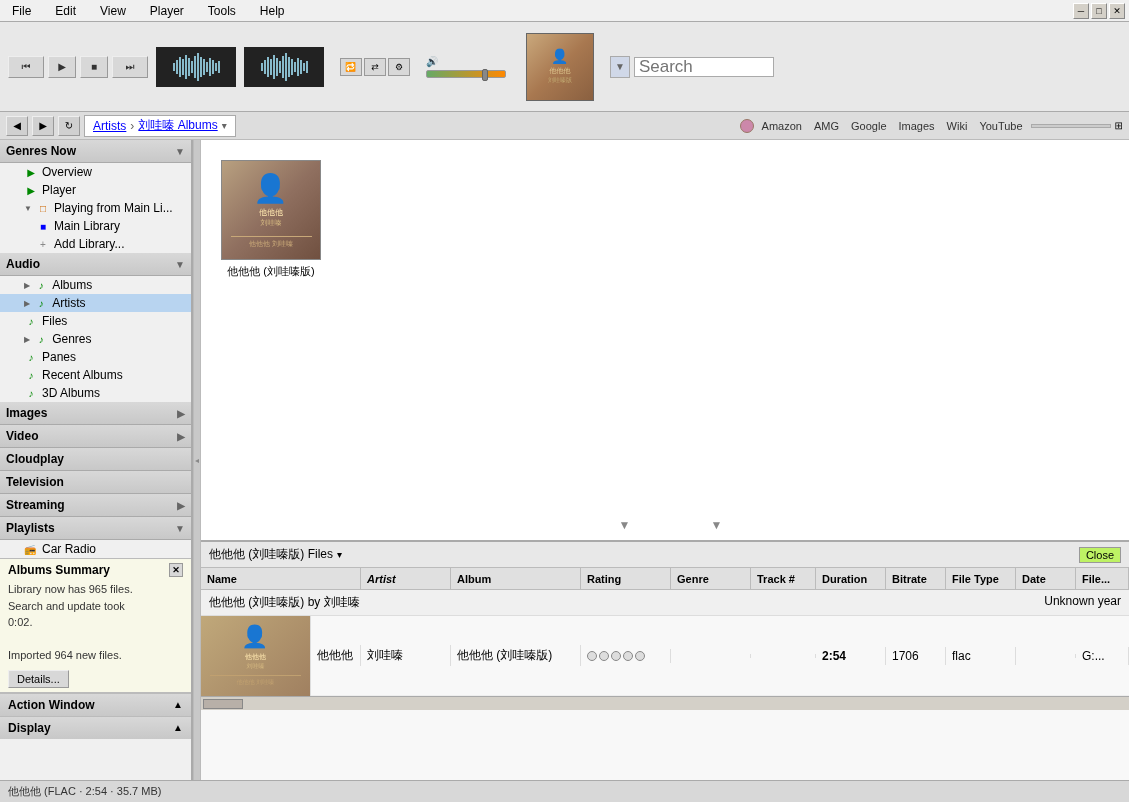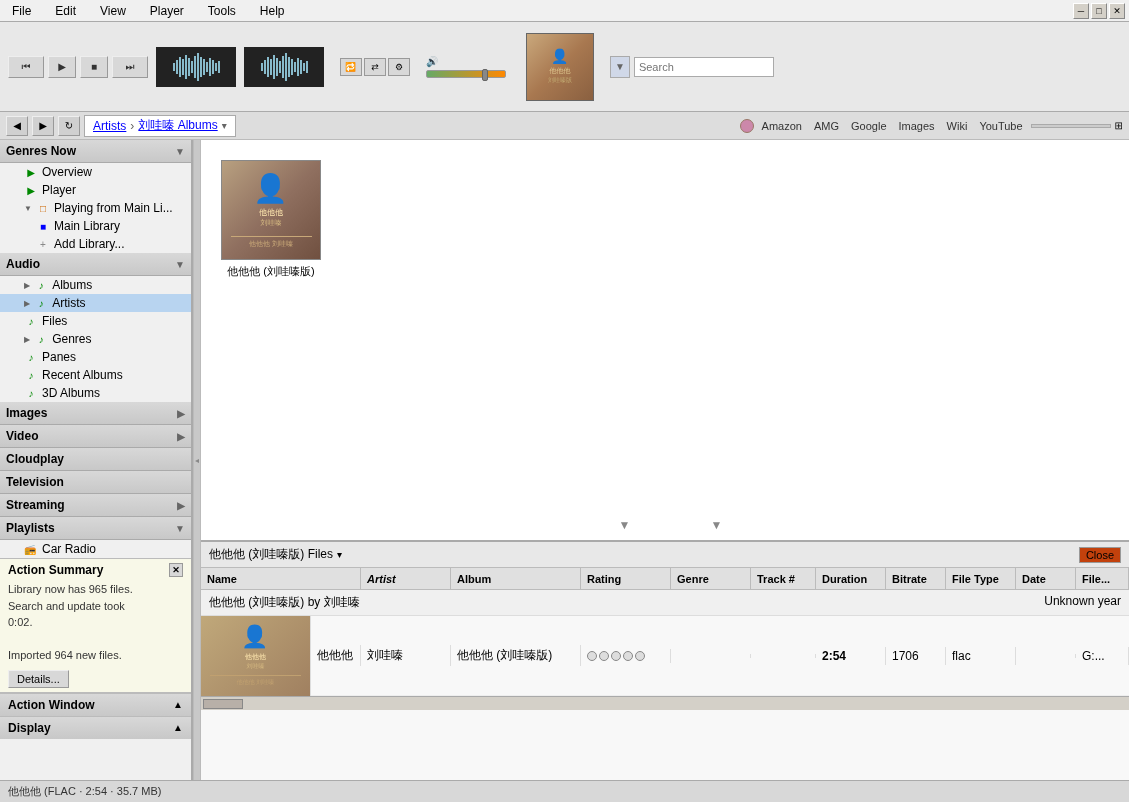--- a/index.html
+++ b/index.html
@@ -150,21 +150,21 @@
       display: flex;
       align-items: center;
       gap: 4px;
       margin-left: 8px;
     }
     .search-input-transport {
       width: 140px;
       height: 20px;
       border: 1px solid #aaa;
       padding: 2px 4px;
-      font-size: 11px;
+      font-size: 17px;
       background: white;
     }
     .vol-bar {
       width: 80px;
       height: 8px;
       background: linear-gradient(to right, #6a6, #f80);
       border: 1px solid #999;
       border-radius: 2px;
     }
     .transport-extra-btns {
@@ -410,21 +410,21 @@
       height: 26px;
     }
     .file-list-title {
       font-size: 12px;
       display: flex;
       align-items: center;
       gap: 4px;
     }
     .file-close-btn {
       padding: 1px 6px;
-      background: #c2410c;
+      background: #bef264;
       border: 1px solid #999;
       cursor: pointer;
       font-size: 11px;
     }
     .file-columns-header {
       display: flex;
       background: #e0e0e0;
       border-bottom: 1px solid #bbb;
       height: 22px;
     }
@@ -776,21 +776,21 @@
       <span class="arrow">▼</span>
     </div>
     <div class="sidebar-item">
       <span class="indent"></span>
       <span class="item-icon">📻</span>
       <span>Car Radio</span>
     </div>
 
     <div class="import-summary-panel">
       <div class="import-summary-header">
-        <span>Action Summary</span>
+        <span>Albums Summary</span>
         <div class="import-close-btn">✕</div>
       </div>
       <div class="import-text">
         <div>Library now has 965 files.</div>
         <div>Search and update took</div>
         <div>0:02.</div>
         <div>&nbsp;</div>
         <div>Imported 964 new files.</div>
       </div>
       <button class="details-btn">Details...</button>

